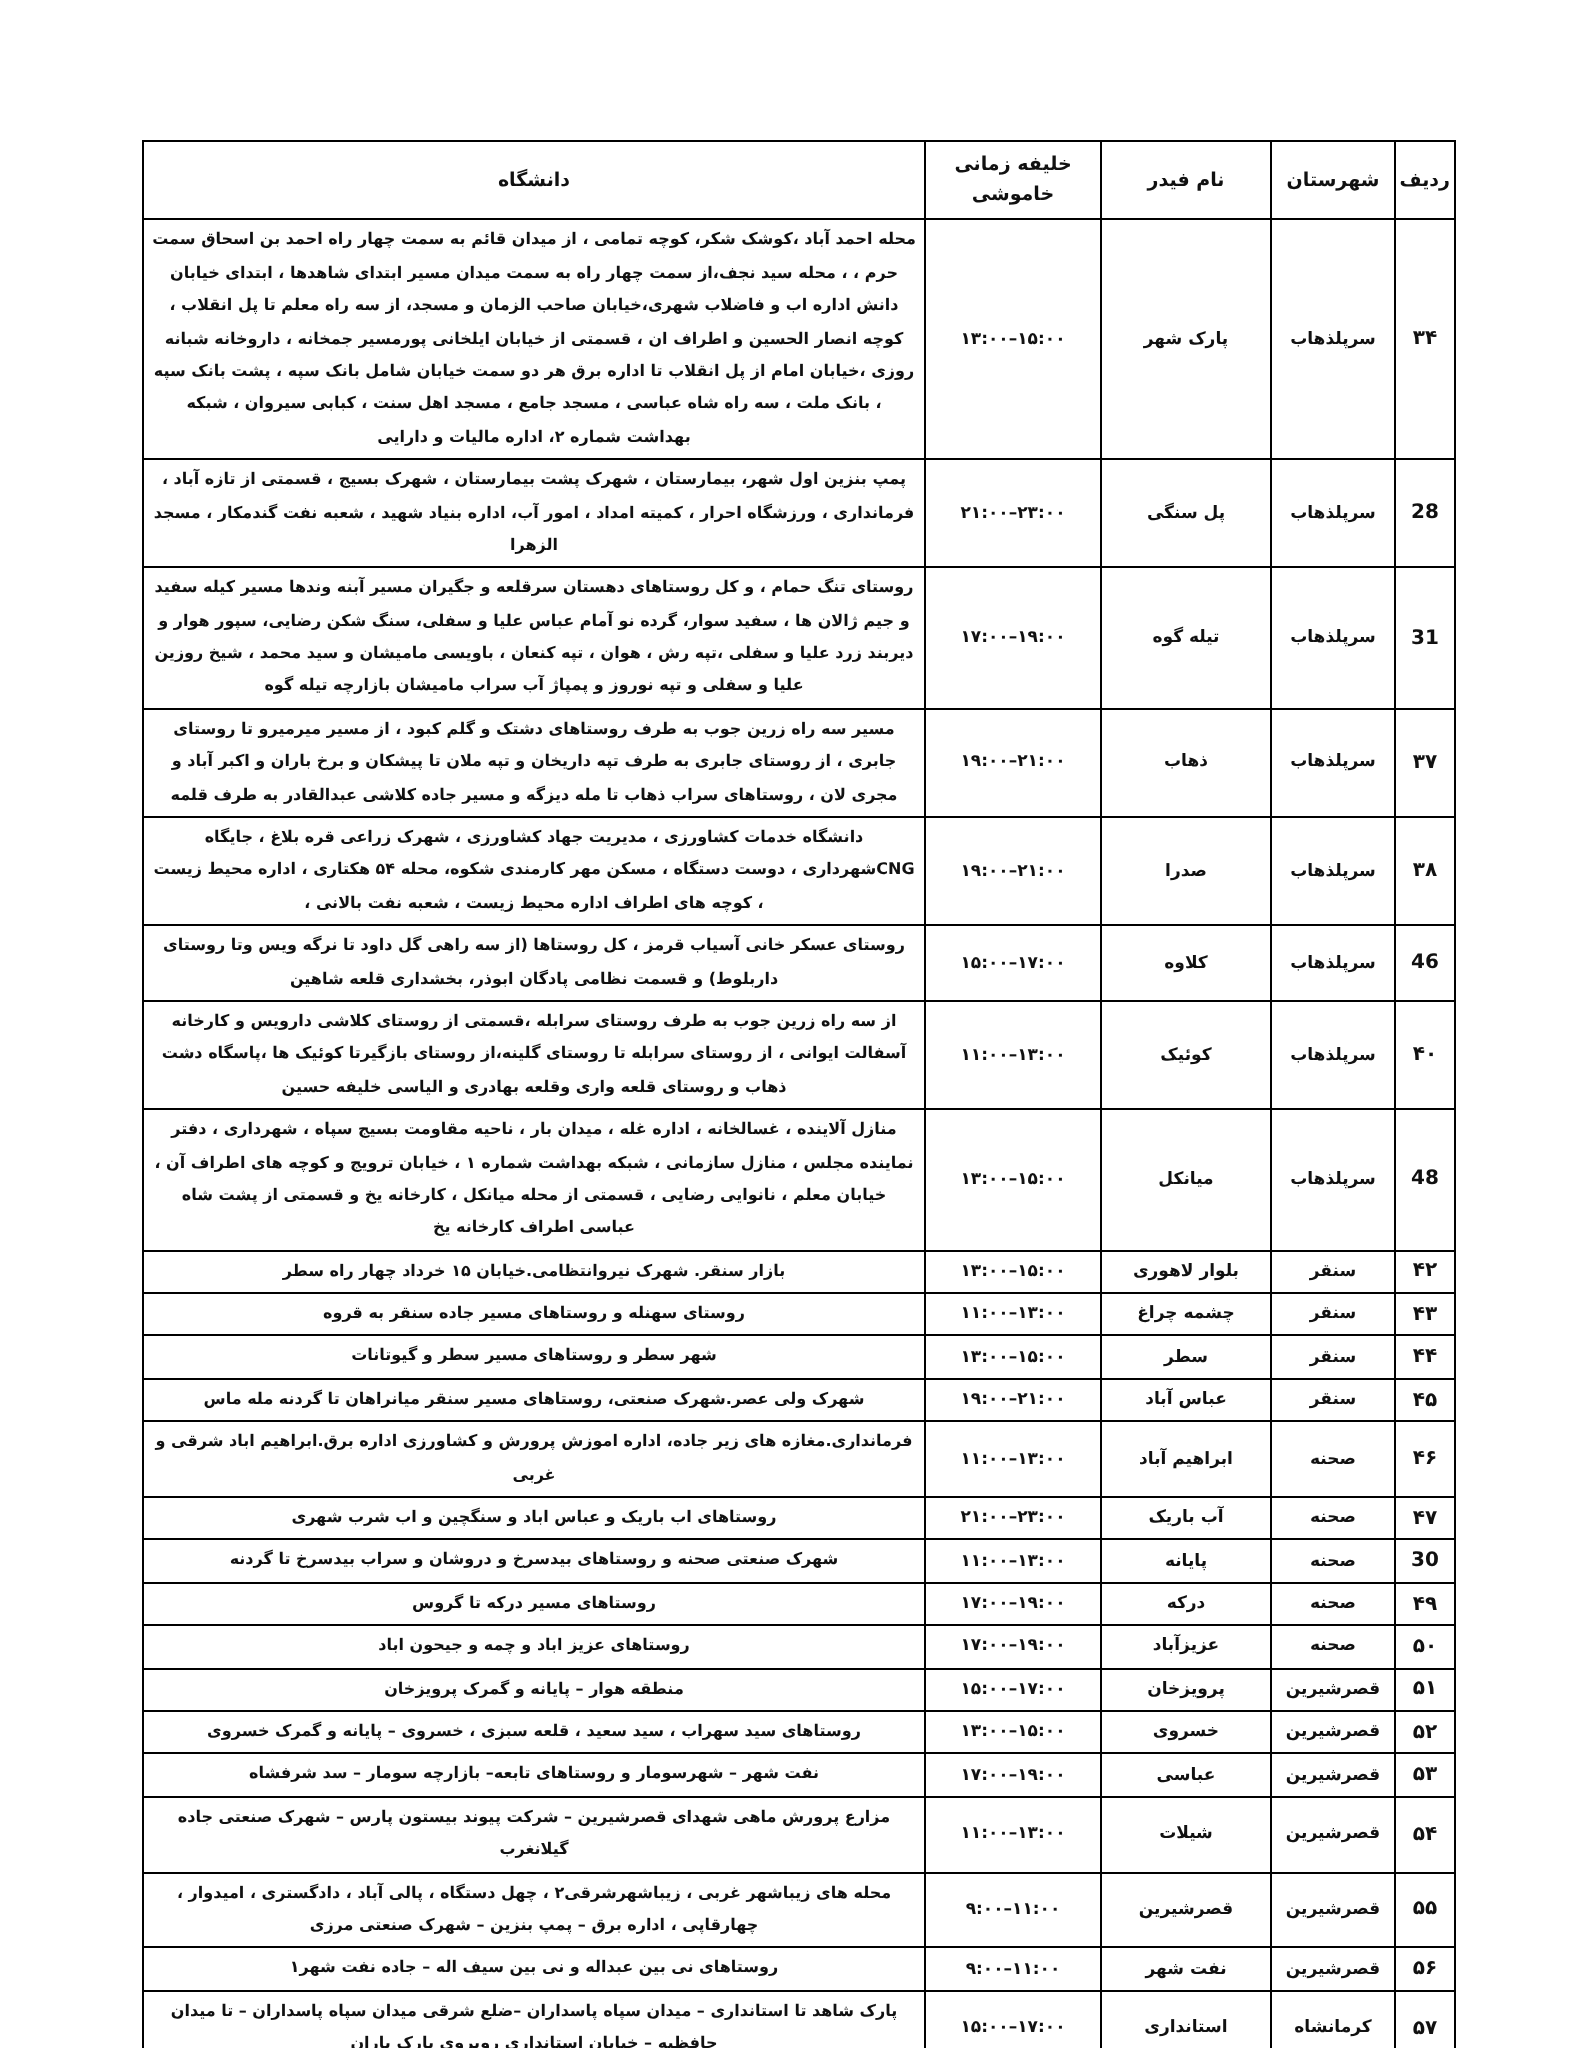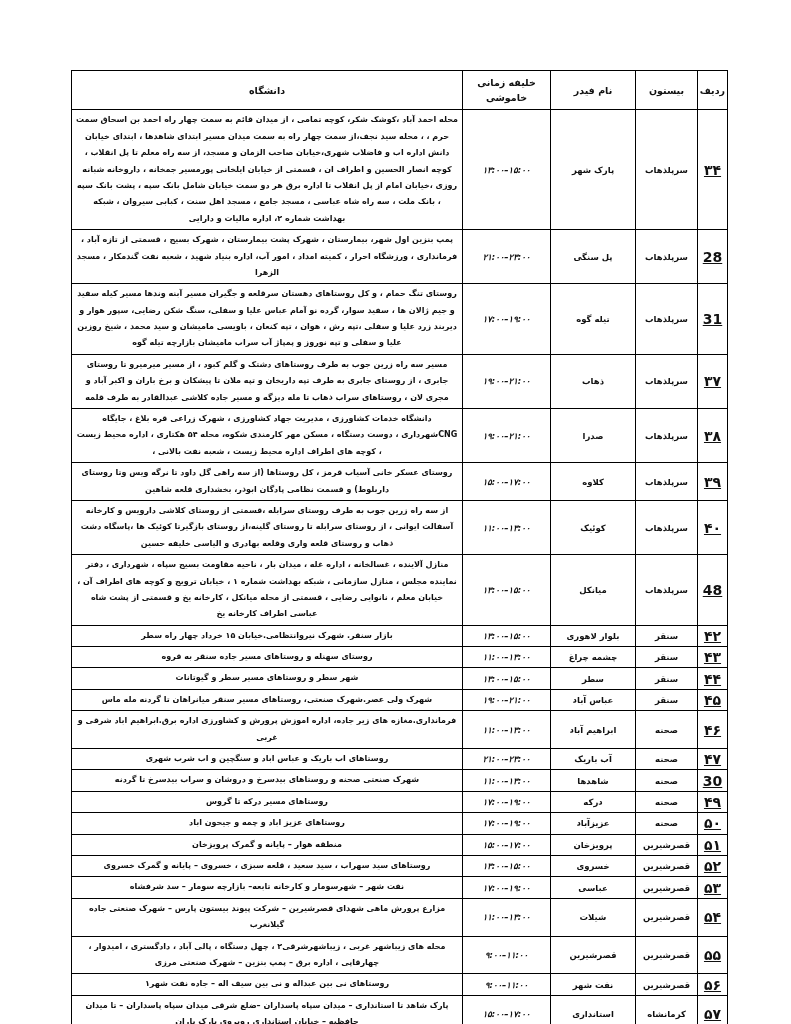--- a/index.html
+++ b/index.html
@@ -18,43 +18,43 @@
   table.outage col.c-feeder{width:85px;}
   table.outage col.c-time{width:88px;}
   table.outage col.c-area{width:391px;}
   table.outage th, table.outage td{
     border:1px solid #000;
     font-weight:bold;color:#111;
     text-align:center;vertical-align:middle;
     padding:2px 4px;
   }
   table.outage th{font-size:9.5px;line-height:1.6;padding:4px 2px;}
-  td.cell-rownum{font-size:14px;text-decoration:underline;}
+  td.cell-rownum{font-size:10px;}
   td.cell-county, td.cell-feeder{font-size:8.5px;}
-  td.cell-time{font-size:8.5px;letter-spacing:0.5px;direction:ltr;font-style:italic;}
+  td.cell-time{font-size:8.5px;letter-spacing:0.5px;direction:ltr;}
   td.cell-area{
     font-size:8px;line-height:2.05;text-align:center;padding:2px 8px;
   }
 </style>
 </head>
 <body>
 
 <div class="sheet">
   <table class="outage">
     <colgroup>
       <col class="c-row">
         <col class="c-county">
         <col class="c-feeder">
         <col class="c-time">
         <col class="c-area">
     </colgroup>
     <thead>
       <tr>
         <th>ردیف</th>
-        <th>بیستون</th>
+        <th>شهرستان</th>
         <th>نام فیدر</th>
         <th>خلیفه زمانی خاموشی</th>
         <th>دانشگاه</th>
       </tr>
     </thead>
     <tbody id="rows-body">
         <tr>
           <td class="cell-rownum">۳۴</td>
           <td class="cell-county">سرپلذهاب</td>
           <td class="cell-feeder">پارک شهر</td>
@@ -83,21 +83,21 @@
           <td class="cell-area">مسیر سه راه زرین جوب به طرف روستاهای دشتک و گلم کبود ، از مسیر میرمیرو تا روستای جابری ، از روستای جابری به طرف تپه داریخان و تپه ملان تا پیشکان و برخ باران و اکبر آباد و مجری لان ، روستاهای سراب ذهاب تا مله دیزگه و مسیر جاده کلاشی عبدالقادر به طرف قلمه</td>
         </tr>
         <tr>
           <td class="cell-rownum">۳۸</td>
           <td class="cell-county">سرپلذهاب</td>
           <td class="cell-feeder">صدرا</td>
           <td class="cell-time">۱۹:۰۰–۲۱:۰۰</td>
           <td class="cell-area">دانشگاه خدمات کشاورزی ، مدیریت جهاد کشاورزی ، شهرک زراعی قره بلاغ ، جایگاه CNGشهرداری ، دوست دستگاه ، مسکن مهر کارمندی شکوه، محله ۵۴ هکتاری ، اداره محیط زیست ، کوچه های اطراف اداره محیط زیست ، شعبه نفت بالانی ،</td>
         </tr>
         <tr>
-          <td class="cell-rownum">۳۹</td>
+          <td class="cell-rownum">46</td>
           <td class="cell-county">سرپلذهاب</td>
           <td class="cell-feeder">کلاوه</td>
           <td class="cell-time">۱۵:۰۰–۱۷:۰۰</td>
           <td class="cell-area">روستای عسکر خانی آسیاب قرمز ، کل روستاها (از سه راهی گل داود تا نرگه ویس وتا روستای داربلوط) و قسمت نظامی پادگان ابوذر، بخشداری قلعه شاهین</td>
         </tr>
         <tr>
           <td class="cell-rownum">۴۰</td>
           <td class="cell-county">سرپلذهاب</td>
           <td class="cell-feeder">کوئیک</td>
           <td class="cell-time">۱۱:۰۰–۱۳:۰۰</td>
@@ -148,21 +148,21 @@
         <tr>
           <td class="cell-rownum">۴۷</td>
           <td class="cell-county">صحنه</td>
           <td class="cell-feeder">آب باریک</td>
           <td class="cell-time">۲۱:۰۰–۲۳:۰۰</td>
           <td class="cell-area">روستاهای اب باریک و عباس اباد و سنگچین و اب شرب شهری</td>
         </tr>
         <tr>
           <td class="cell-rownum">30</td>
           <td class="cell-county">صحنه</td>
-          <td class="cell-feeder">شاهدها</td>
+          <td class="cell-feeder">پایانه</td>
           <td class="cell-time">۱۱:۰۰–۱۳:۰۰</td>
           <td class="cell-area">شهرک صنعتی صحنه و روستاهای بیدسرخ و دروشان و سراب بیدسرخ تا گردنه</td>
         </tr>
         <tr>
           <td class="cell-rownum">۴۹</td>
           <td class="cell-county">صحنه</td>
           <td class="cell-feeder">درکه</td>
           <td class="cell-time">۱۷:۰۰–۱۹:۰۰</td>
           <td class="cell-area">روستاهای مسیر درکه تا گروس</td>
         </tr>
@@ -185,21 +185,21 @@
           <td class="cell-county">قصرشیرین</td>
           <td class="cell-feeder">خسروی</td>
           <td class="cell-time">۱۳:۰۰–۱۵:۰۰</td>
           <td class="cell-area">روستاهای سید سهراب ، سید سعید ، قلعه سبزی ، خسروی – پایانه و گمرک خسروی</td>
         </tr>
         <tr>
           <td class="cell-rownum">۵۳</td>
           <td class="cell-county">قصرشیرین</td>
           <td class="cell-feeder">عباسی</td>
           <td class="cell-time">۱۷:۰۰–۱۹:۰۰</td>
-          <td class="cell-area">نفت شهر – شهرسومار و کارخانه تابعه– بازارچه سومار – سد شرفشاه</td>
+          <td class="cell-area">نفت شهر – شهرسومار و روستاهای تابعه– بازارچه سومار – سد شرفشاه</td>
         </tr>
         <tr>
           <td class="cell-rownum">۵۴</td>
           <td class="cell-county">قصرشیرین</td>
           <td class="cell-feeder">شیلات</td>
           <td class="cell-time">۱۱:۰۰–۱۳:۰۰</td>
           <td class="cell-area">مزارع پرورش ماهی شهدای قصرشیرین – شرکت پیوند بیستون پارس – شهرک صنعتی جاده گیلانغرب</td>
         </tr>
         <tr>
           <td class="cell-rownum">۵۵</td>

